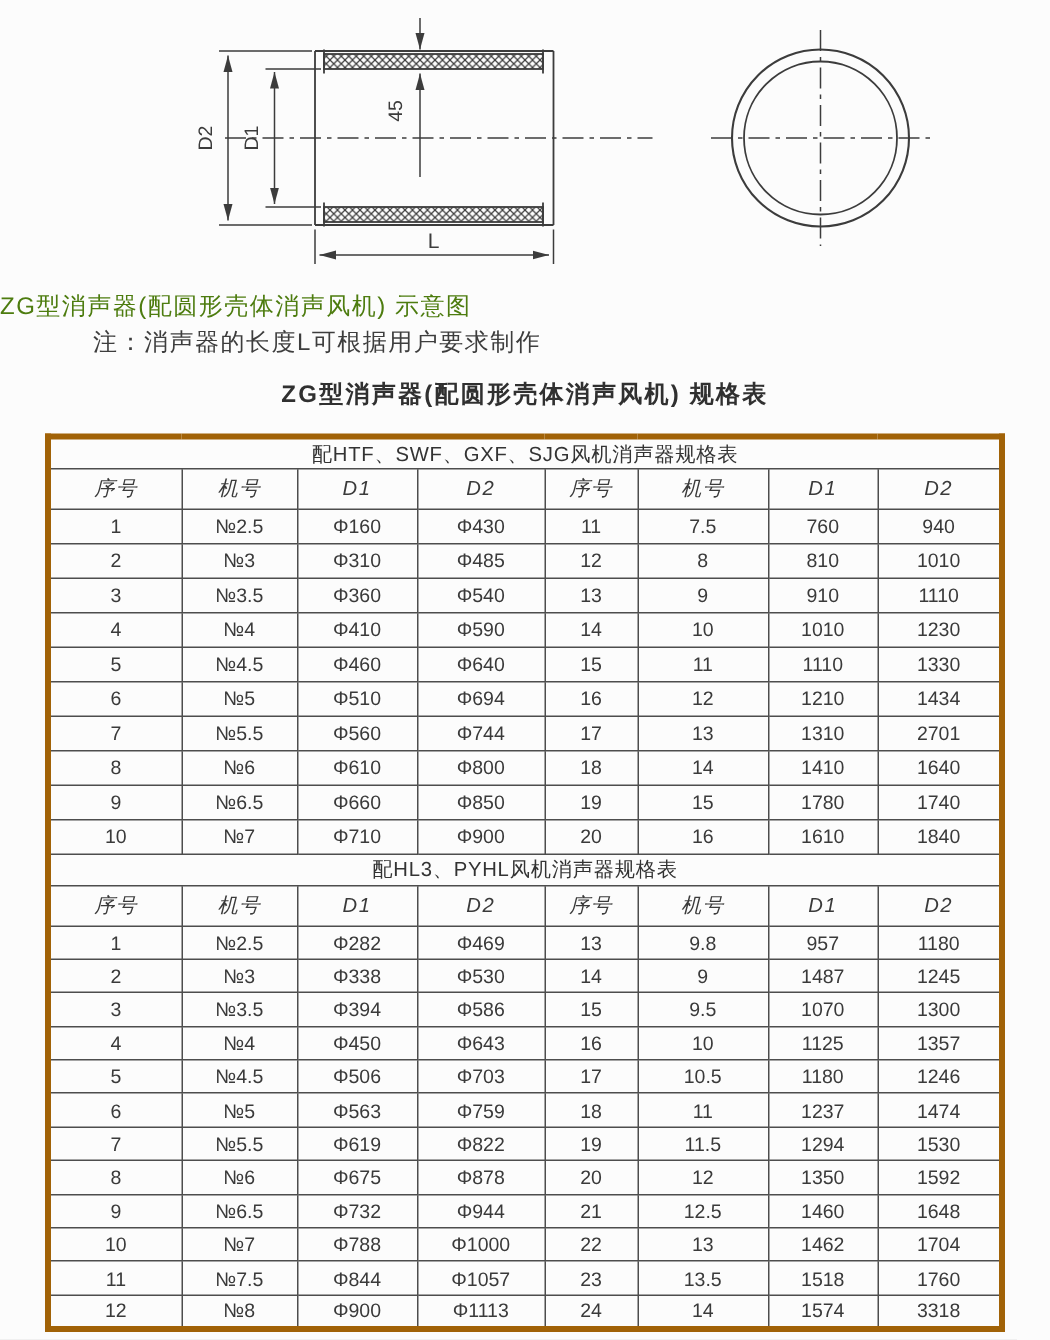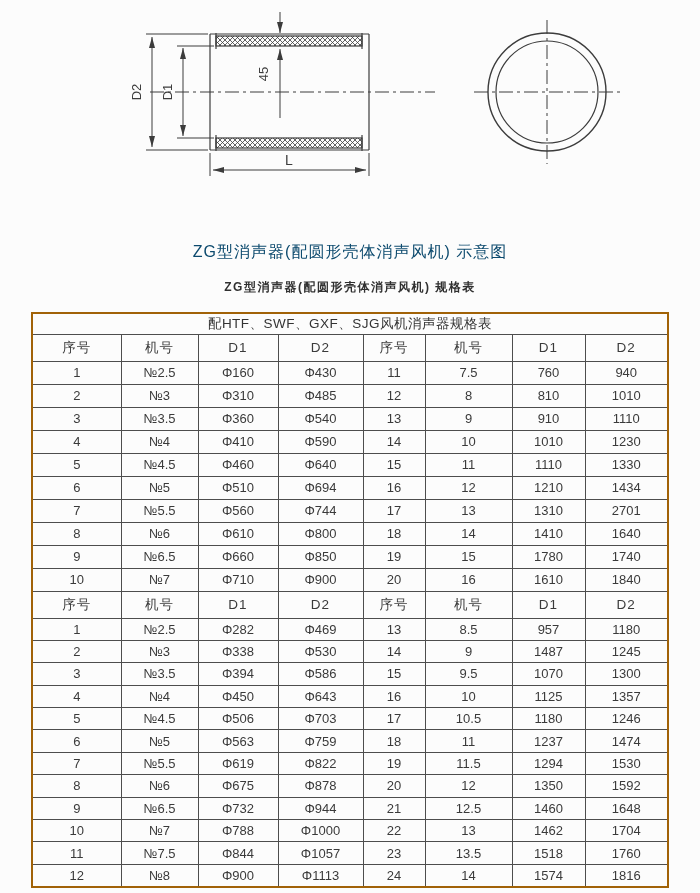--- a/index.html
+++ b/index.html
@@ -7,64 +7,62 @@
     position:relative;
     width:700px;height:893px;
     margin:0 auto;
     background:#fcfcfc;
     font-family:"Liberation Sans","DejaVu Sans",sans-serif;
     color:#3a3a3a;
     overflow:hidden;
   }
   svg text{font-family:"Liberation Sans","DejaVu Sans",sans-serif;}
   .diagram-caption{
-    text-align:center;
     font-size:16px;
     line-height:20px;
-    color:#0c4a6e;
+    color:#4d7c0f;
     letter-spacing:1px;
-    margin-top:48px;
   }
   .note-line{
     font-size:16px;
     line-height:21px;
     margin:3px 0 0 62px;
     color:#3d3d3d;
     letter-spacing:1px;
   }
   .spec-title{
     text-align:center;
-    font-size:12px;
+    font-size:16px;
     font-weight:bold;
     line-height:26px;
     margin-top:12px;
     color:#303030;
     letter-spacing:1.5px;
   }
   table.spec{
     border-collapse:collapse;
     table-layout:fixed;
     width:636px;
     margin:12px auto 0 auto;
-    border:2px solid #a16207;
+    border:4px solid #a16207;
   }
   table.spec td{
     border:1px solid #4d4d4d;
     text-align:center;
     vertical-align:middle;
     padding:0;
     font-size:13px;
     line-height:1;
     color:#3a3a3a;
     overflow:hidden;
     white-space:nowrap;
   }
   tr.caption-row{height:21px;}
   tr.caption-row td{font-size:13.5px;letter-spacing:0.5px;color:#333;}
-  tr.header-row{height:27px;}
+  tr.header-row{height:27px;font-style:italic;}
   tr.header-row td{font-size:13.5px;letter-spacing:1px;}
   tr.data-row.table-0{height:23px;}
   tr.data-row.table-1{height:22.4px;}
 </style>
 </head>
 <body>
 
 <div id="page">
 
   
@@ -114,20 +112,21 @@
 
     <g stroke="#3c3c3c" fill="none">
       <circle cx="547" cy="92" r="59" stroke-width="1.4"></circle>
       <circle cx="547" cy="92" r="51" stroke-width="1.2"></circle>
       <path d="M474 92 H620 M547 20 V164" stroke-width="1" stroke-dasharray="14 4 3 4"></path>
     </g>
   </svg>
 
   
   <div class="diagram-caption">ZG型消声器(配圆形壳体消声风机) 示意图</div>
+  <div class="note-line">注：消声器的长度L可根据用户要求制作</div>
   <div class="spec-title">ZG型消声器(配圆形壳体消声风机) 规格表</div>
 
   
   <table class="spec">
     <colgroup>
       <col style="width:89px">
         <col style="width:77px">
         <col style="width:80px">
         <col style="width:85px">
       <col style="width:62px">
@@ -242,37 +241,40 @@
         <tr class="data-row table-0">
           <td>10</td>
           <td>№7</td>
           <td>Φ710</td>
           <td>Φ900</td>
           <td>20</td>
           <td>16</td>
           <td>1610</td>
           <td>1840</td>
         </tr>
+        <tr class="caption-row">
+          <td colspan="8">配HL3、PYHL风机消声器规格表</td>
+        </tr>
         <tr class="header-row">
           <td>序号</td>
           <td>机号</td>
           <td>D1</td>
           <td>D2</td>
           <td>序号</td>
           <td>机号</td>
           <td>D1</td>
           <td>D2</td>
         </tr>
         <tr class="data-row table-1">
           <td>1</td>
           <td>№2.5</td>
           <td>Φ282</td>
           <td>Φ469</td>
           <td>13</td>
-          <td>8.5</td>
+          <td>9.8</td>
           <td>957</td>
           <td>1180</td>
         </tr>
         <tr class="data-row table-1">
           <td>2</td>
           <td>№3</td>
           <td>Φ338</td>
           <td>Φ530</td>
           <td>14</td>
           <td>9</td>
@@ -370,18 +372,18 @@
           <td>1760</td>
         </tr>
         <tr class="data-row table-1">
           <td>12</td>
           <td>№8</td>
           <td>Φ900</td>
           <td>Φ1113</td>
           <td>24</td>
           <td>14</td>
           <td>1574</td>
-          <td>1816</td>
+          <td>3318</td>
         </tr>
       </tbody>
   </table>
 
 </div>
 
 </body></html>

